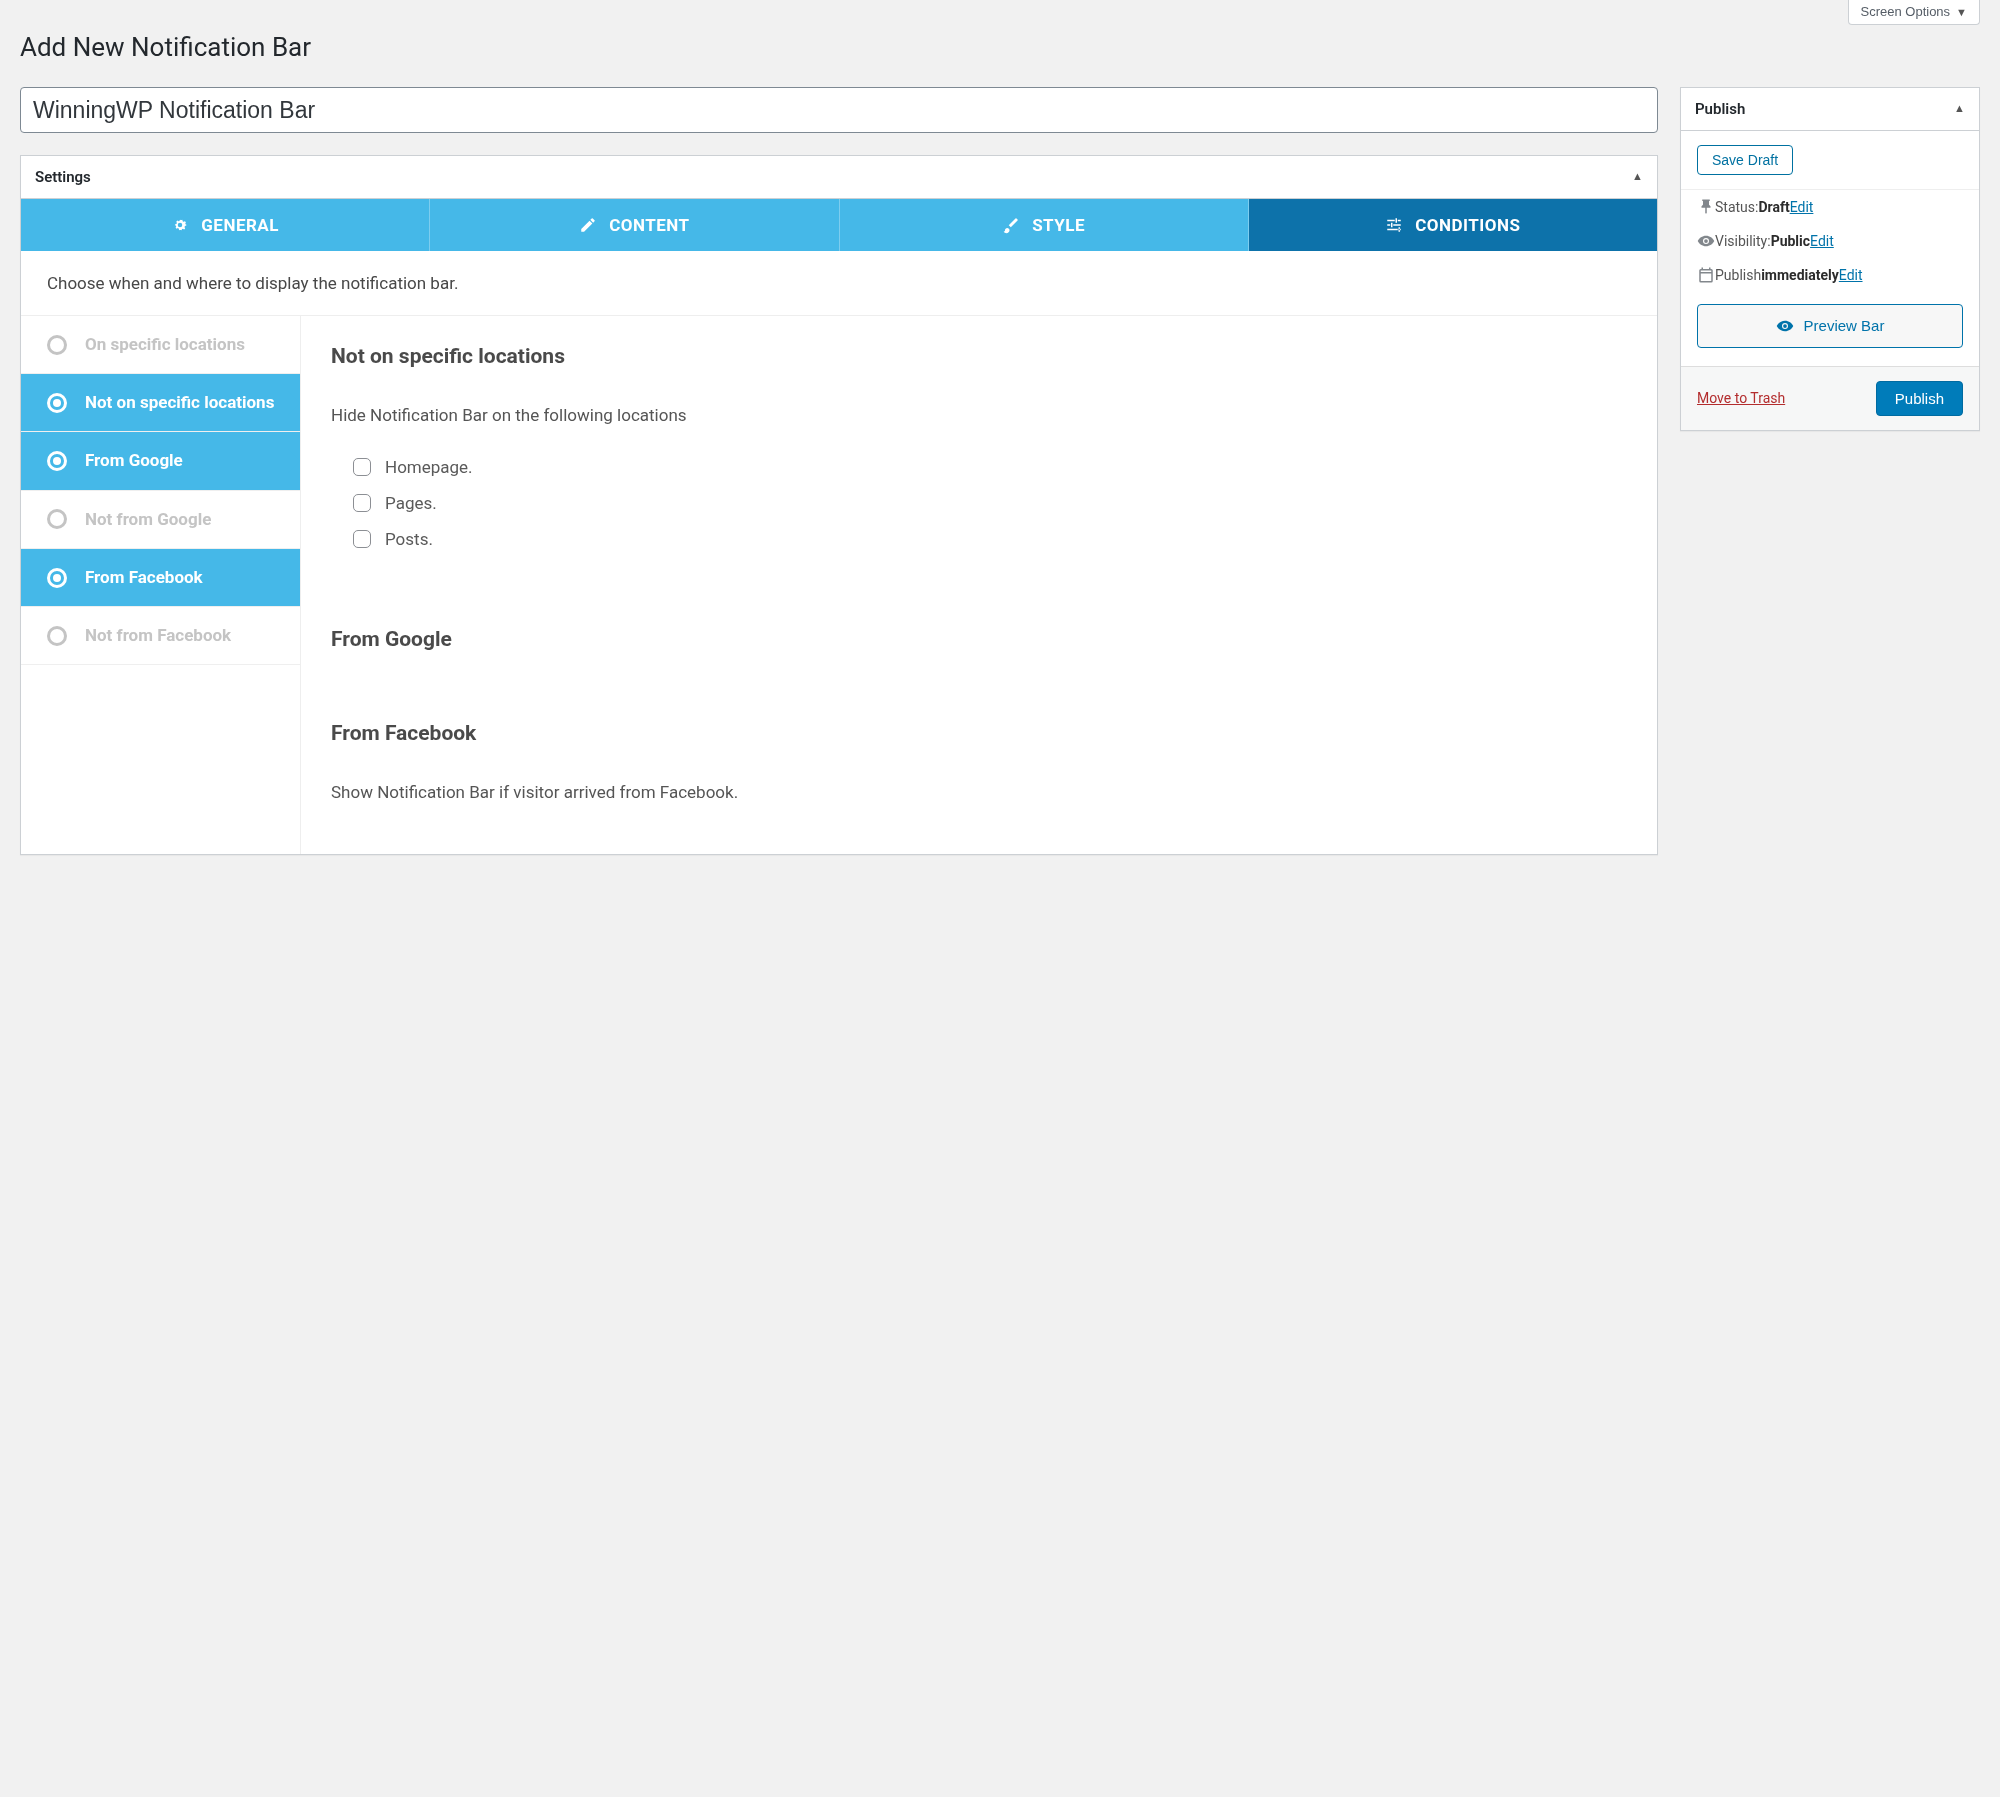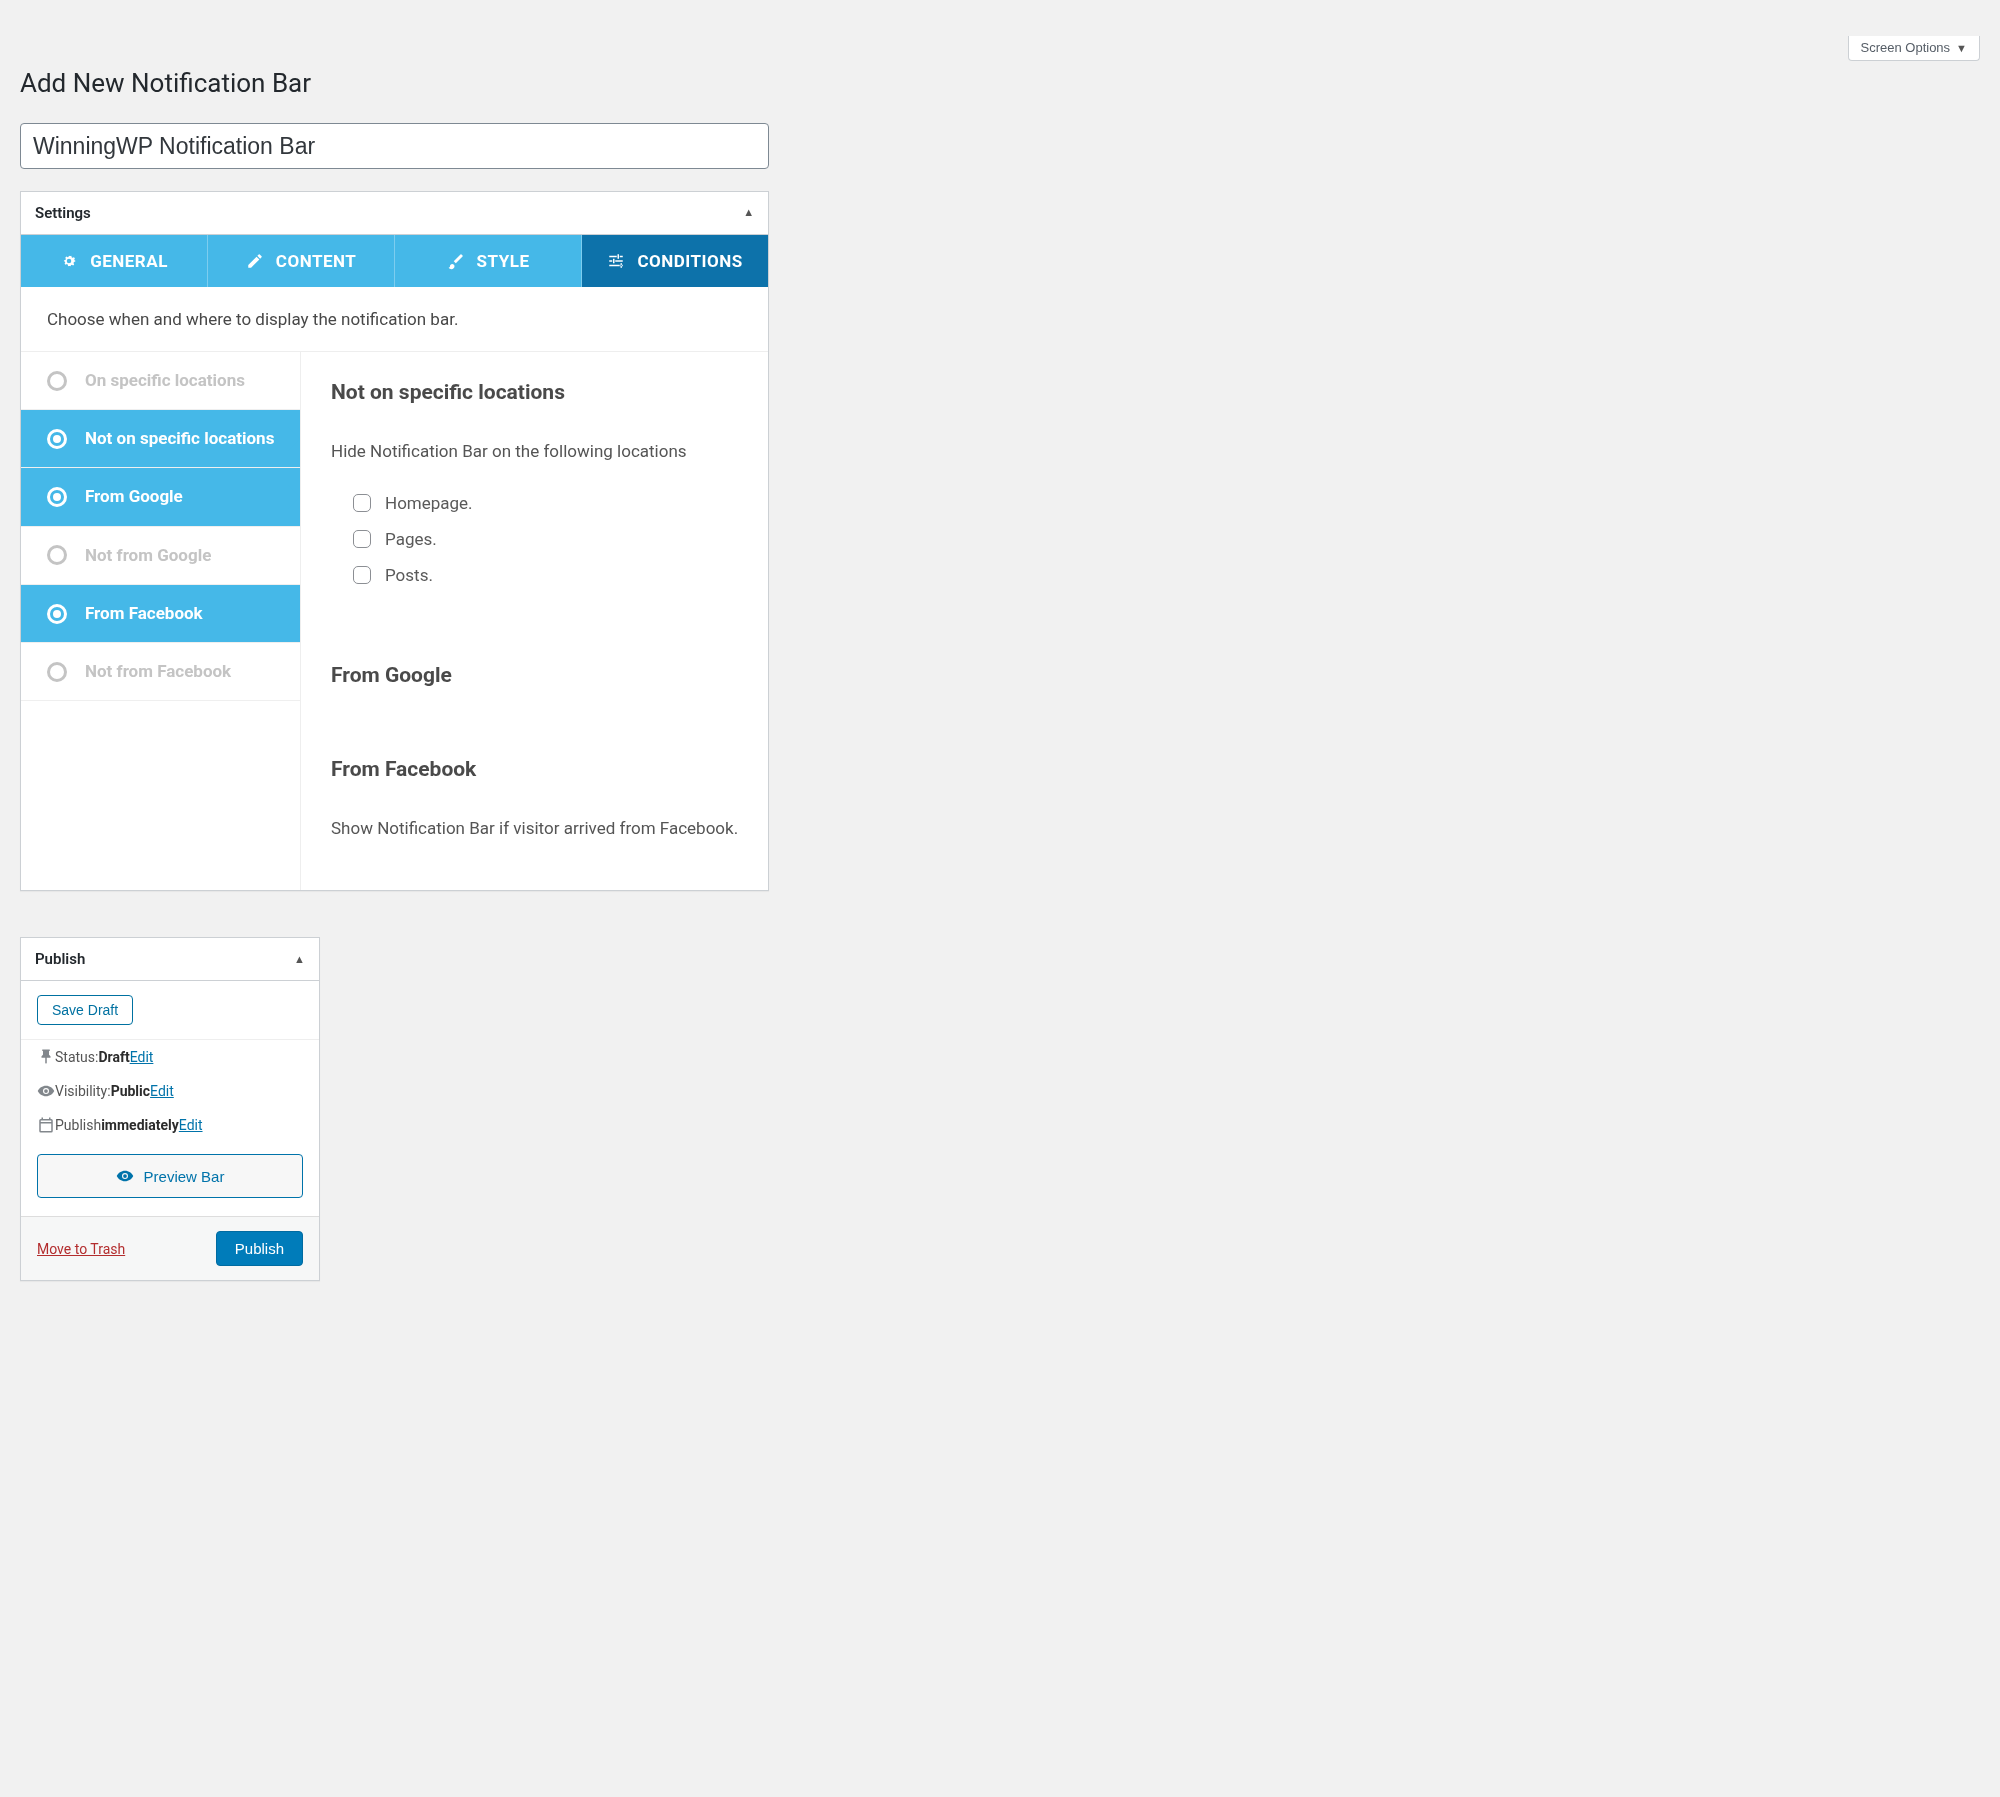--- a/index.html
+++ b/index.html
@@ -3,30 +3,30 @@
 <meta charset="utf-8">
 <style>
   * { box-sizing: border-box; margin: 0; padding: 0; }
   body {
     font-family: -apple-system, BlinkMacSystemFont, "Segoe UI", Roboto, Oxygen-Sans, Ubuntu, Cantarell, "Helvetica Neue", sans-serif;
     background: #f1f1f1;
     color: #23282d;
     font-size: 13px;
   }
   .wrap { padding: 0 20px 40px 20px; }
-  .top-row { display: flex; justify-content: flex-end; padding-top: 0; margin-top: 36px; }
+  .top-row { display: flex; justify-content: flex-end; padding-top: 0; }
   .screen-options-btn {
     background: #fff; border: 1px solid #ccd0d4; border-top:none; border-radius: 0 0 4px 4px;
     padding: 4px 12px 5px; font-size: 13px; color: #555d66; cursor: pointer;
     display:flex; align-items:center; gap:6px;
   }
   .page-title {
     font-size: 26px; font-weight: 400; padding: 0; margin: 6px 0 22px 0; line-height: 1.3;
   }
-  .columns { display: flex; gap: 22px; align-items: flex-start; flex-direction: column; }
+  .columns { display: flex; gap: 22px; align-items: flex-start; }
   .col-left { flex: 1 1 auto; min-width: 0; }
   .col-right { width: 300px; flex: 0 0 300px; }
   .title-input {
     width: 100%; font-size: 23px; padding: 6px 12px; line-height: 1.4;
     border: 1px solid #7e8993; border-radius: 4px; background: #fff; color: #32373c;
     margin-bottom: 22px;
   }
   .panel {
     background: #fff; border: 1px solid #ccd0d4; box-shadow: 0 1px 1px rgba(0,0,0,.04);
     margin-bottom: 24px;

